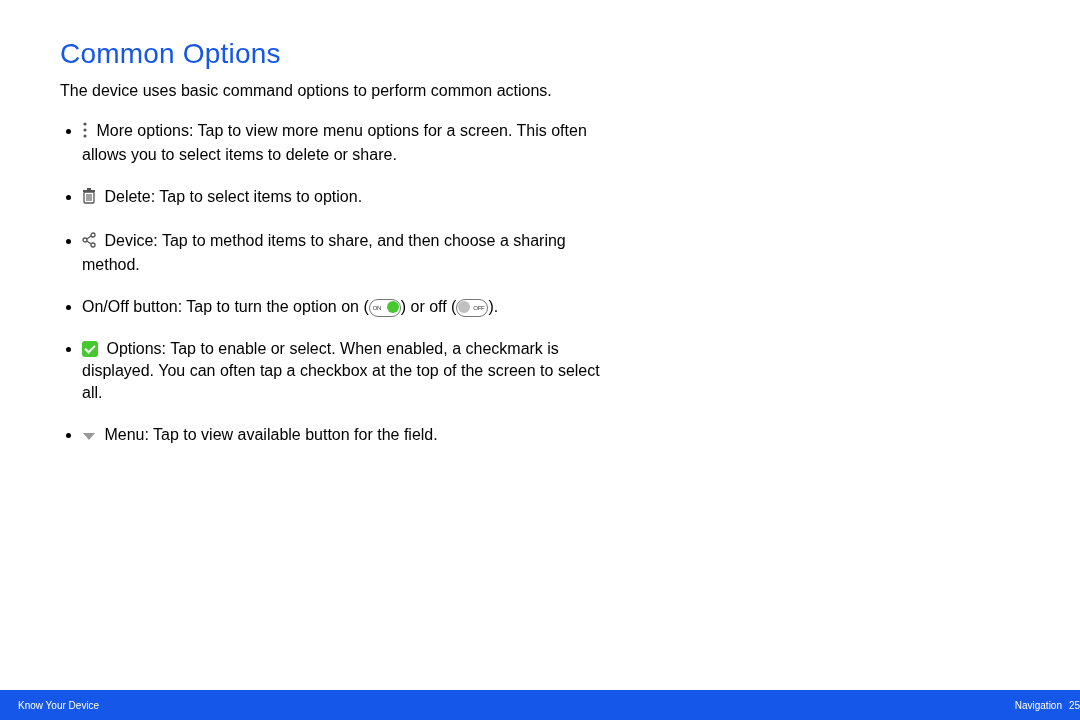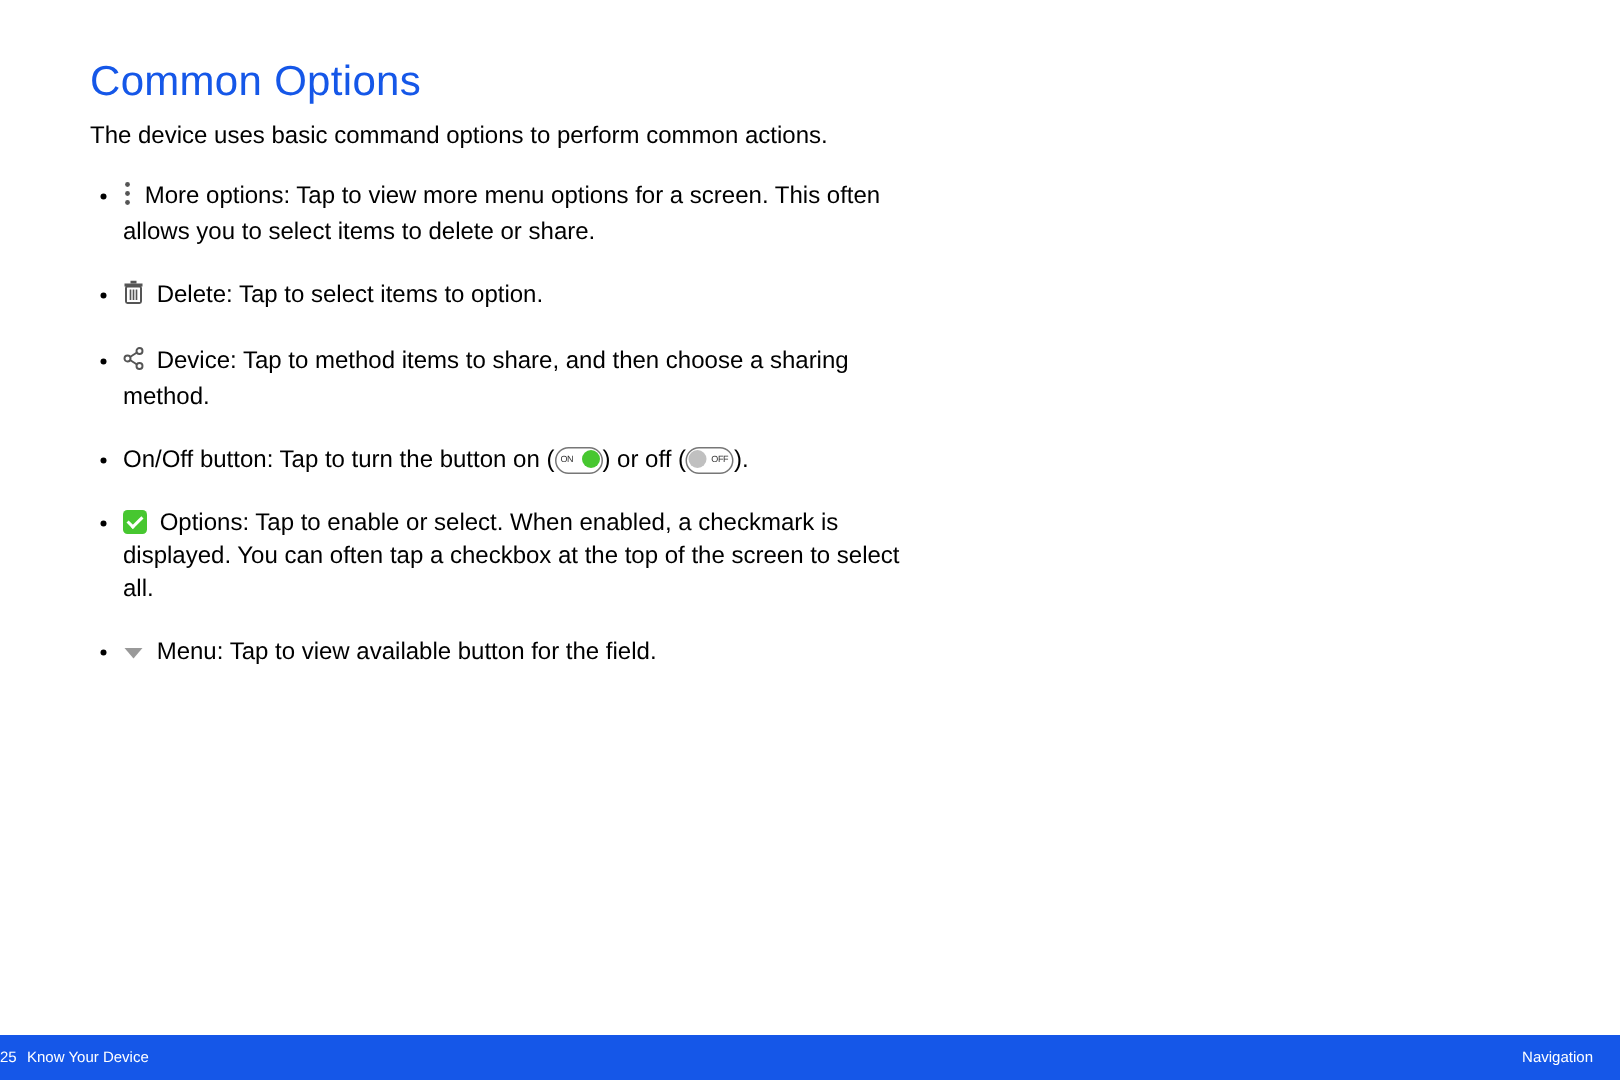--- a/index.html
+++ b/index.html
@@ -130,21 +130,21 @@
     display: flex;
     align-items: center;
     justify-content: space-between;
     font-size: 10px;
     padding: 0 18px;
     box-sizing: border-box;
   }
   .footer .center {
     position: absolute;
     left: 0; right: 0;
-    text-align: left;
+    text-align: right;
   }
 </style>
 </head>
 <body>
 
 <div class="page">
   <div class="content">
 
     <h1>Common Options</h1>
 
@@ -184,21 +184,21 @@
             <circle cx="3" cy="8" r="2" fill="none" stroke="#555" stroke-width="1.3"></circle>
             <circle cx="11" cy="13" r="2" fill="none" stroke="#555" stroke-width="1.3"></circle>
             <line x1="4.7" y1="7" x2="9.3" y2="4" stroke="#555" stroke-width="1.3"></line>
             <line x1="4.7" y1="9" x2="9.3" y2="12" stroke="#555" stroke-width="1.3"></line>
           </svg>
         </span>
         <span class="bold">Device</span><span>: Tap to method items to share, and then choose a sharing method.</span>
       </li>
 
       <li>
-        <span class="bold">On/Off button</span><span>: Tap to turn the button on (</span><span class="toggle on"><span class="lbl">ON</span><span class="knob"></span></span><span>) or off (</span><span class="toggle off"><span class="knob"></span><span class="lbl">OFF</span></span><span>).</span>
+        <span class="bold">On/Off button</span><span>: Tap to turn the option on (</span><span class="toggle on"><span class="lbl">ON</span><span class="knob"></span></span><span>) or off (</span><span class="toggle off"><span class="knob"></span><span class="lbl">OFF</span></span><span>).</span>
       </li>
 
       <li>
         <span class="cbx"></span>
         <span class="bold">Options</span><span>: Tap to enable or select. When enabled, a checkmark is displayed. You can often tap a checkbox at the top of the screen to select all.</span>
       </li>
 
       <li>
         <span class="icon">
           <svg width="14" height="10" viewBox="0 0 14 10">

